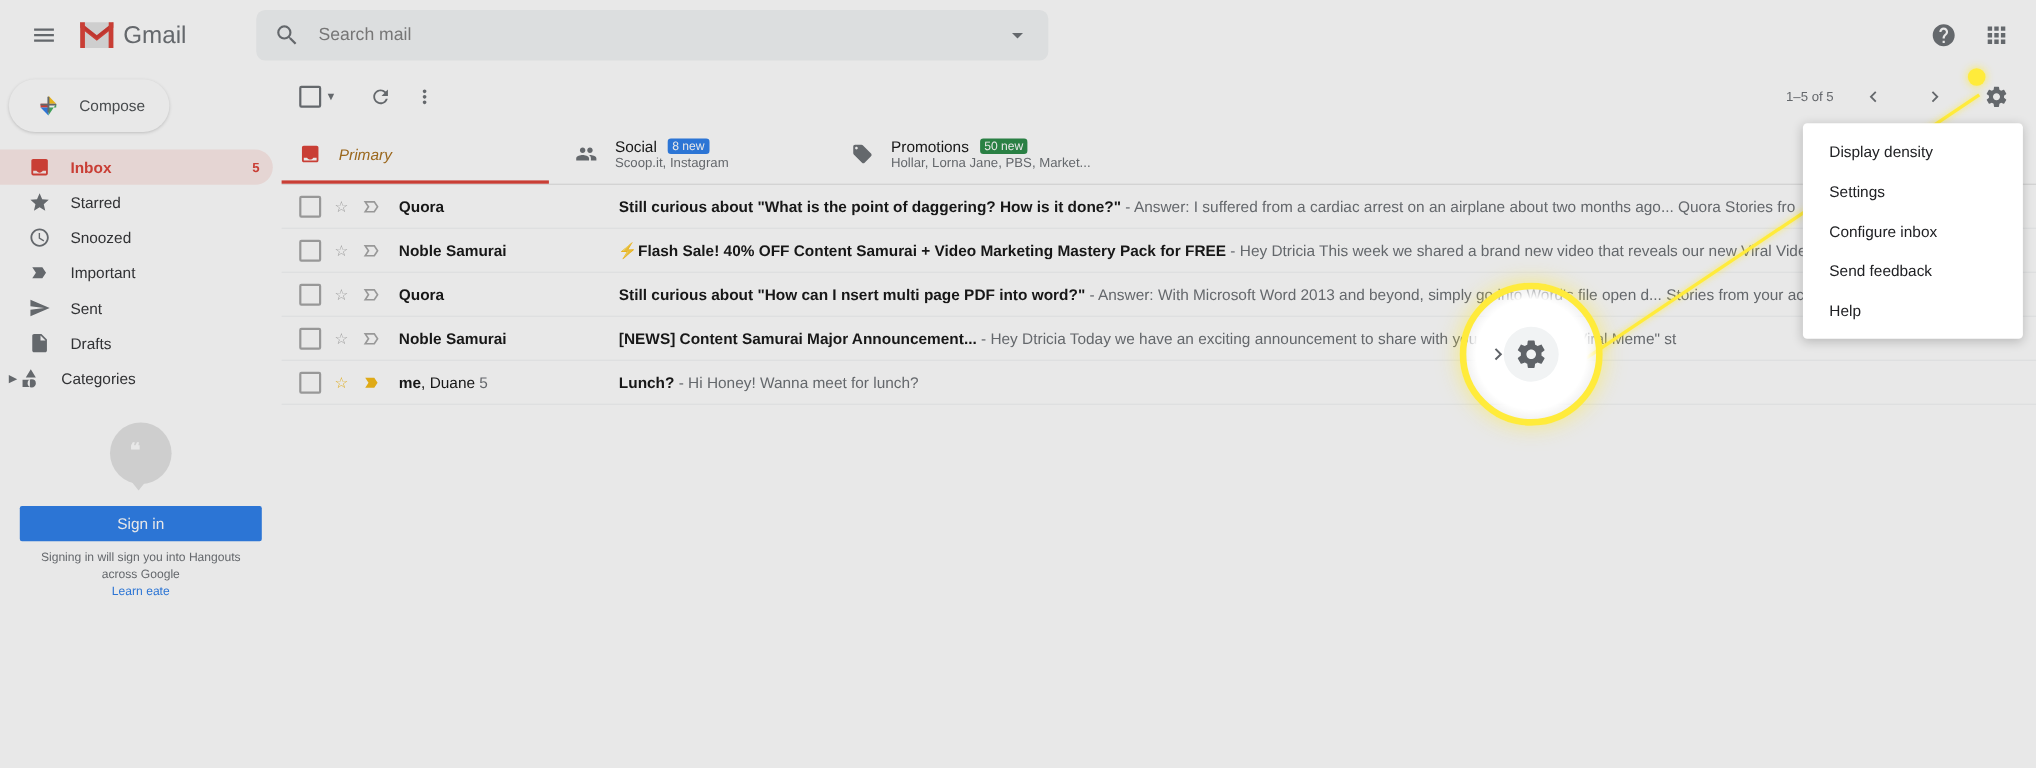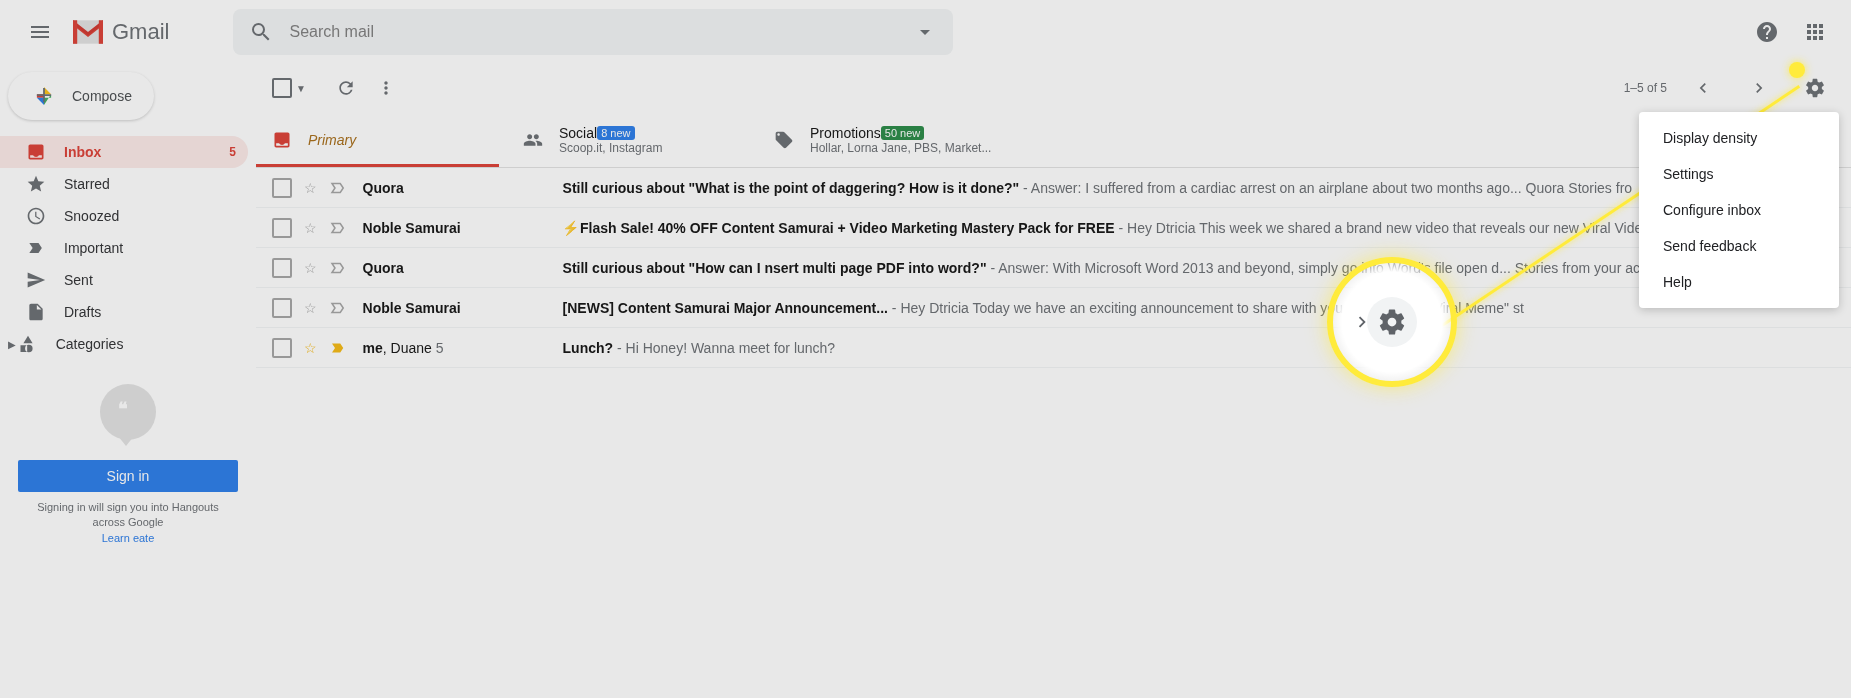--- a/index.html
+++ b/index.html
@@ -51,21 +51,21 @@
 .settings-gear { width: 40px; height: 40px; display:flex;align-items:center;justify-content:center;color:#5f6368;cursor:pointer;border-radius:50%; }
 
 
 .tabs { display: flex; height: 56px; border-bottom: 1px solid #e0e0e0; }
 .tab { width: 251px; display: flex; align-items: center; padding: 0 16px; cursor: pointer; position: relative; font-size: 14px; }
 .tab.active { color: #a16207; font-style: italic; }
 .tab.active::after { content: ''; position: absolute; bottom: 0; left: 0; right: 8px; height: 3px; background: #d93025; }
 .tab .tab-icon { margin-right: 16px; color: #5f6368; }
 .tab.active .tab-icon { color: #d93025; }
 .tab-content { display: flex; flex-direction: column; }
-.tab-title { font-size: 14px; display: flex; align-items: center; gap: 0; }
+.tab-title { font-size: 14px; display: flex; align-items: center; gap: 10px; }
 .tab-sub { font-size: 12px; color: #5f6368; }
 .badge { background: #1a73e8; color: #fff; font-size: 11px; padding: 1px 4px; border-radius: 3px; }
 .badge.green { background: #188038; }
 
 
 .email-row { height: 40px; display: flex; align-items: center; padding: 0 16px; border-bottom: 1px solid #f1f3f4; font-size: 14px; cursor: pointer; }
 .email-row .chk { width: 20px; height: 20px; border: 2px solid #9e9e9e; border-radius: 2px; margin-right: 12px; flex-shrink: 0; }
 .email-row .star { color: #9e9e9e; margin-right: 12px; flex-shrink: 0; }
 .email-row .star.yellow { color: #f4b400; }
 .email-row .importance { color: #9e9e9e; margin-right: 16px; flex-shrink: 0; }

